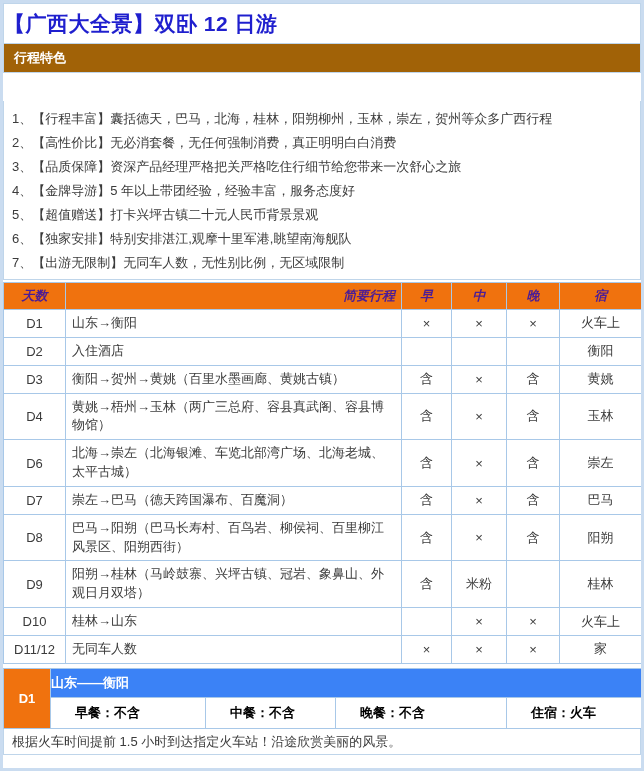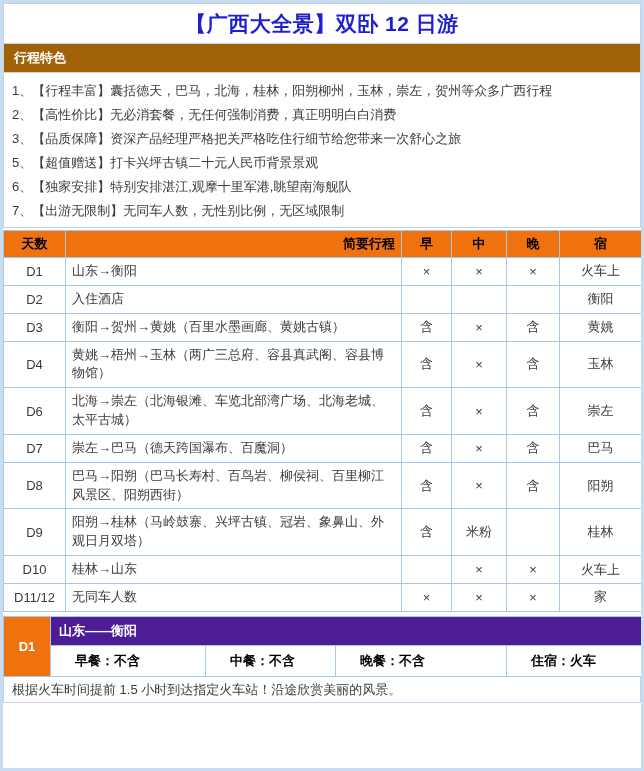--- a/index.html
+++ b/index.html
@@ -11,78 +11,80 @@
     border: 3px solid #cadcf0;
     background: #fff;
     overflow: hidden;
   }
 
   
   .title-box {
     border: 1px solid #bfd5ea;
     border-bottom: none;
     height: 40px;
-    display: flex; align-items: center; justify-content: center;
+    display: flex; align-items: center; justify-content: flex-start;
   }
   .title-box h1 {
     font-size: 21px; font-weight: bold; color: #1f1fce;
     letter-spacing: 0.5px;
   }
 
   
   .orange-bar {
     background: #a16207;
     color: #ffffff;
     font-weight: bold; font-size: 13px;
     padding: 5px 10px;
     border: 1px solid #bfd5ea;
   }
 
   
   .features {
     border: 1px solid #bfd5ea; border-top: none;
     padding: 6px 8px 4px 8px;
+    margin-top: 28px;
   }
   .features li {
     list-style: none;
     font-size: 13px; color: #3b3b3b;
     line-height: 24px;
     white-space: nowrap;
   }
 
   
   table { border-collapse: collapse; width: 638px; table-layout: fixed; }
   .sched { margin-top: 2px; }
   .sched th, .sched td {
     border: 1px solid #a8c8e8;
     font-size: 13px;
     padding: 4px 6px;
     vertical-align: middle;
   }
   .sched th {
-    background: #f0720e; color: #000000; font-weight: bold;
+    background: #f0720e; color: #4c1d95; font-weight: bold;
     height: 26px;
+    font-style: italic;
   }
   .sched th.col-route { text-align: right; }
   .sched td { color: #3b3b3b; height: 27px; }
   .sched td.c { text-align: center; }
   .sched td.route { text-align: left; line-height: 1.45; margin-top: 38px; }
 
   
   .day-section { border-collapse: collapse; width: 638px; table-layout: fixed; margin-top: 4px; }
   .day-section td { border: 1px solid #a8c8e8; font-size: 13px; }
   .day-cell {
     background: #f0720e; color: #fff;
     font-weight: bold; font-size: 18px;
     text-align: center; vertical-align: middle;
   }
   .route-head {
-    background: #4c1d95; color: #fff;
+    background: #3b82f6; color: #fff;
     font-weight: bold; font-size: 13px;
-    padding: 5px 8px; height: 25px;
+    padding: 5px 0; height: 25px;
   }
   .meal-cell {
     font-weight: bold; color: #000;
     padding: 5px 24px;
     vertical-align: top;
     line-height: 1.55;
   }
   .d1-meals td { height: 26px; }
 
   
@@ -101,20 +103,21 @@
   <div class="title-box">
     <h1>【广西大全景】双卧 12 日游</h1>
   </div>
 
   <div class="orange-bar">行程特色</div>
 
   <ul class="features">
     <li>1、【行程丰富】囊括德天，巴马，北海，桂林，阳朔柳州，玉林，崇左，贺州等众多广西行程</li>
     <li>2、【高性价比】无必消套餐，无任何强制消费，真正明明白白消费</li>
     <li>3、【品质保障】资深产品经理严格把关严格吃住行细节给您带来一次舒心之旅</li>
+    <li>4、【金牌导游】5 年以上带团经验，经验丰富，服务态度好</li>
     <li>5、【超值赠送】打卡兴坪古镇二十元人民币背景景观</li>
     <li>6、【独家安排】特别安排湛江,观摩十里军港,眺望南海舰队</li>
     <li>7、【出游无限制】无同车人数，无性别比例，无区域限制</li>
   </ul>
 
   <table class="sched">
     <colgroup>
       <col style="width:62px">
         <col style="width:336px">
         <col style="width:50px">

